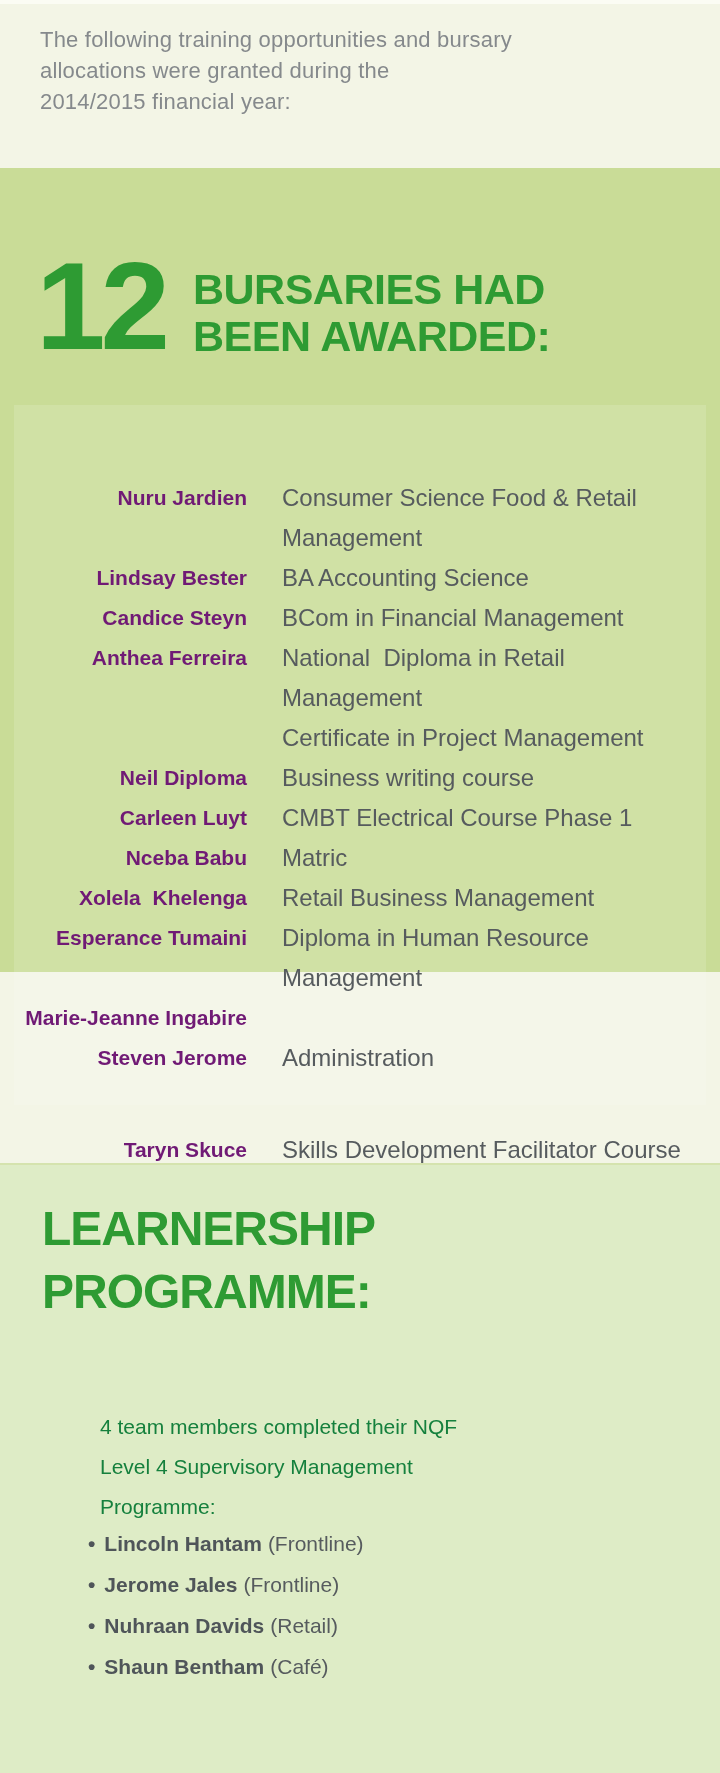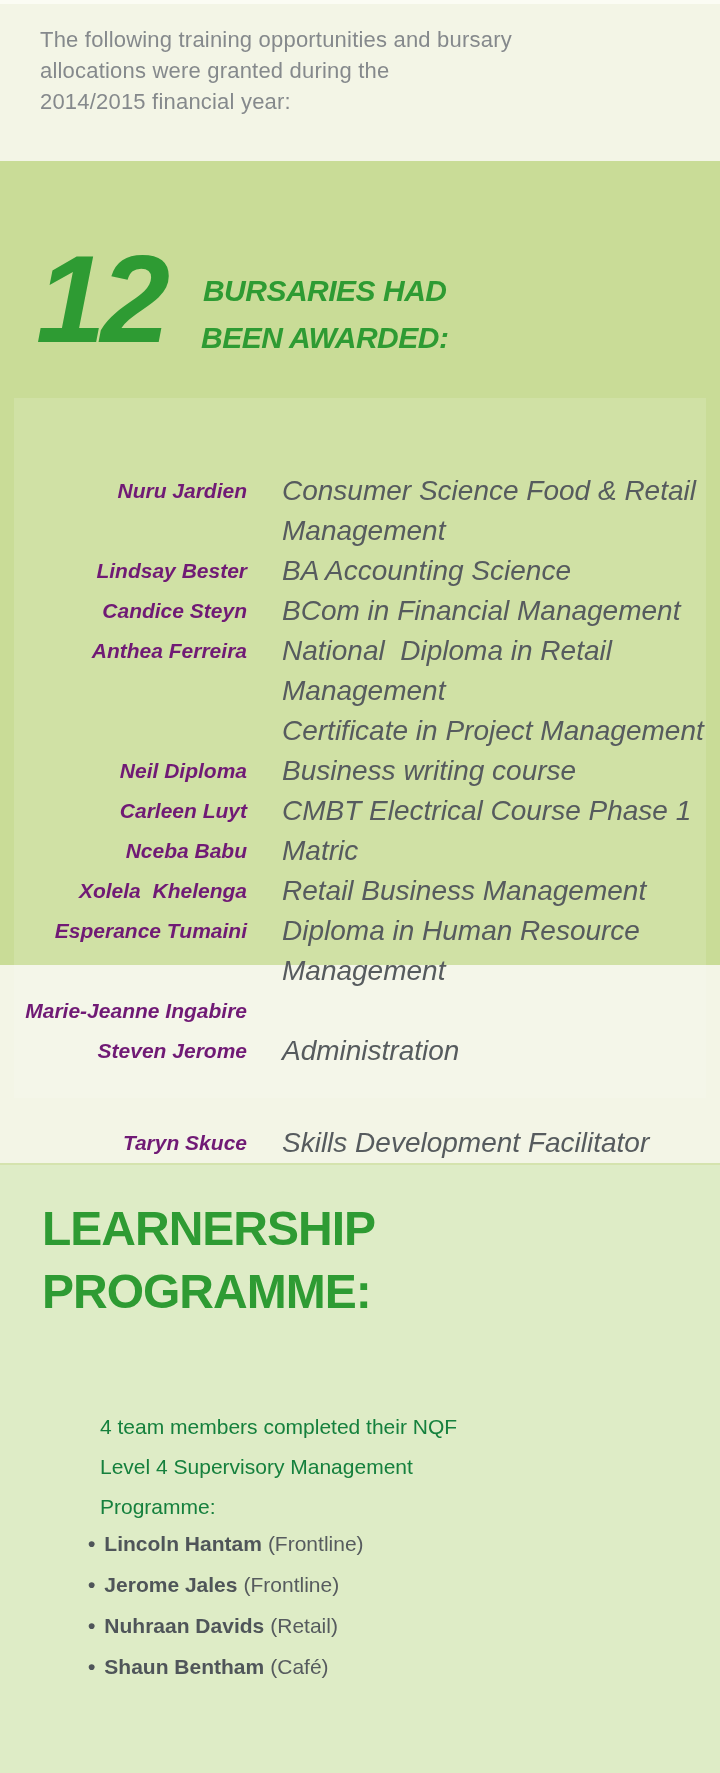--- a/index.html
+++ b/index.html
@@ -7,35 +7,35 @@
   #screen{position:relative;width:720px;height:1773px;overflow:hidden;background:#f3f5e6;}
 
   
   .sec-top{position:absolute;left:0;top:0;width:720px;height:144px;background:#f3f5e6;}
   .top-strip{position:absolute;left:0;top:0;width:720px;height:4px;background:#fbfcf4;}
   .intro{position:absolute;left:40px;top:24px;width:600px;margin:0;
          font-size:22px;line-height:31px;font-weight:400;color:#85898c;
          white-space:pre-line;letter-spacing:0.2px;}
 
   
-  .sec-band{position:absolute;left:0;top:161px;width:720px;height:804px;background:#c9dc97;font-style:italic;}
+  .sec-band{position:absolute;left:0;top:168px;width:720px;height:804px;background:#c9dc97;}
   .panel{position:absolute;left:14px;top:237px;width:692px;height:700px;
          background:rgba(255,255,255,0.14);}
   .big-num{position:absolute;left:36px;top:88px;
            font-size:125px;line-height:100px;font-weight:700;color:#2e9b33;letter-spacing:-5px;}
-  .band-headline{position:absolute;left:193px;top:98px;margin:8px;
-                 font-size:30px;line-height:47px;font-weight:700;color:#2e9b33;
-                 white-space:pre-line;letter-spacing:-0.5px;text-align:center;}
+  .band-headline{position:absolute;left:193px;top:98px;margin:0;
+                 font-size:43px;line-height:47px;font-weight:700;color:#2e9b33;
+                 white-space:pre-line;letter-spacing:-0.5px;}
   .recipients{position:absolute;left:0;top:310px;width:706px;}
   .r-row{display:flex;align-items:flex-start;}
   .r-row.last-row{margin-top:52px;}
   .r-name{flex:0 0 247px;text-align:right;font-weight:700;color:#701a75;
           font-size:21px;line-height:40px;white-space:pre;}
   .r-course{flex:1;margin-left:35px;color:#565b5e;
-            font-size:28px;line-height:40px;white-space:pre-wrap;}
+            font-size:24px;line-height:40px;white-space:pre-wrap;}
 
   
   .sec-learn{position:absolute;left:0;top:1163px;width:720px;height:610px;background:#deecc6;}
   .learn-divider{position:absolute;left:0;top:0;width:720px;height:2px;background:#d5e3ae;}
   .learn-title{position:absolute;left:42px;top:34px;margin:0;
                font-size:48px;line-height:63px;font-weight:700;color:#2e9b33;
                white-space:pre-line;letter-spacing:-1px;}
   .learn-intro{position:absolute;left:88px;top:232px;margin:12px;width:560px;
                font-size:21px;line-height:40px;font-weight:400;color:#15803d;
                white-space:pre-line;}

